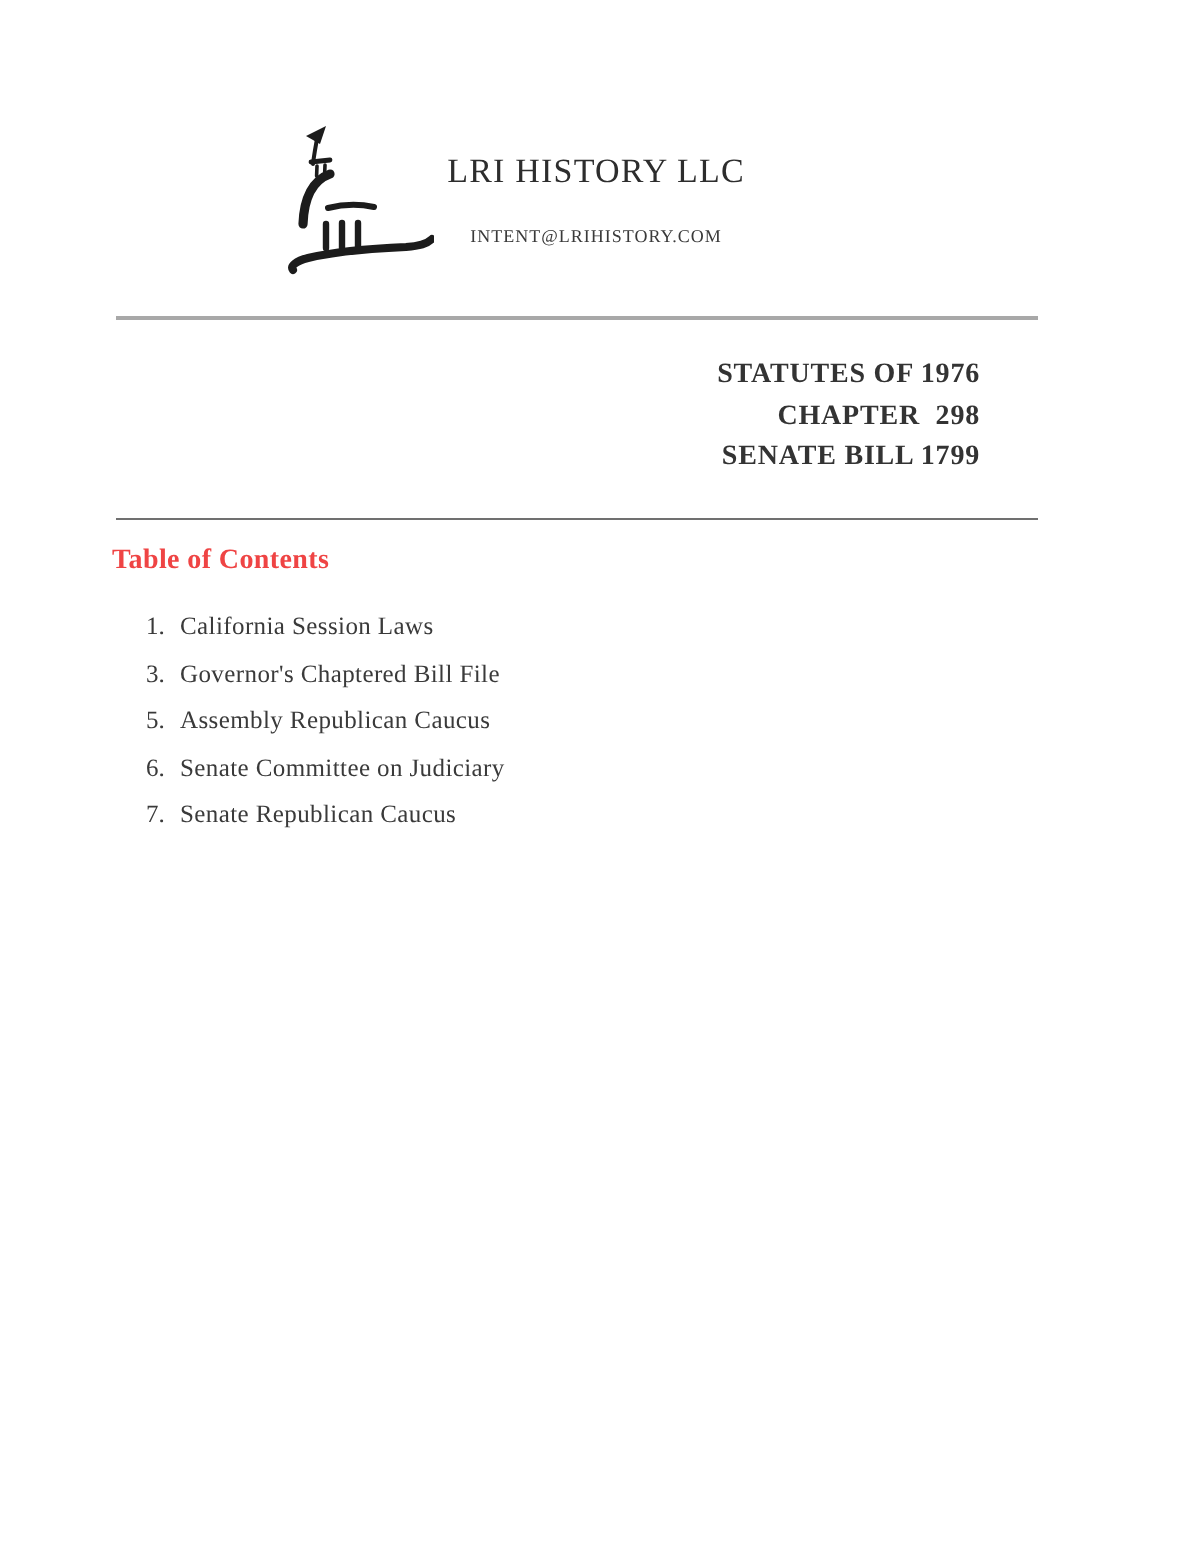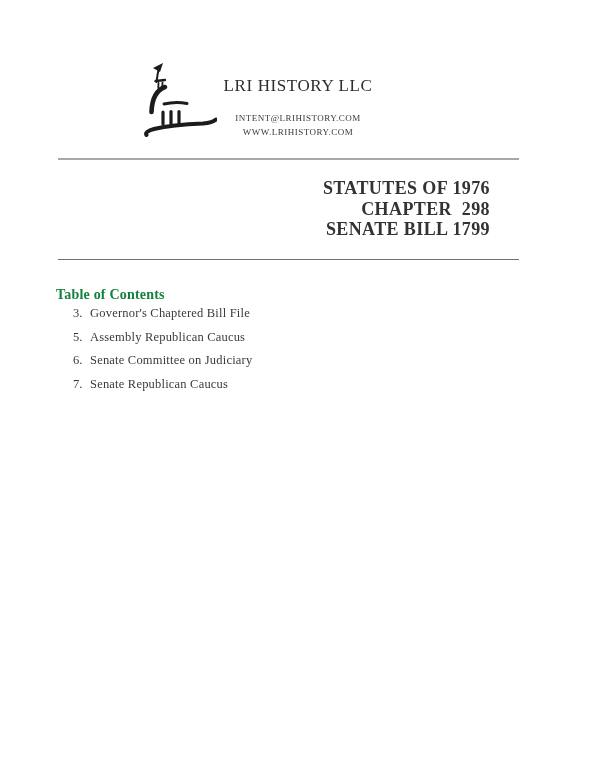--- a/index.html
+++ b/index.html
@@ -55,37 +55,36 @@
   .rule-bottom { top: 259px; border-top: 1px solid #707070; }
 
   
   .statutes {
     position: absolute;
     top: 178px;
     left: 58px;
     width: 432px;
     text-align: right;
     font-weight: bold;
-    font-size: 18px;
+    font-size: 14px;
     line-height: 20.5px;
     letter-spacing: 0.4px;
     color: #333333;
   }
   .statutes-line { white-space: pre; }
 
   
   .toc-title {
     position: absolute;
     top: 273px;
     left: 56px;
     font-size: 14px;
     font-weight: bold;
     letter-spacing: 0.2px;
-    color: #15803d;
-    margin-top: 14px;
+    color: #ef4444;
   }
   .toc-list {
     position: absolute;
     top: 307px;
     left: 73px;
   }
   .toc-item {
     font-size: 12.5px;
     line-height: 13px;
     margin-bottom: 10.5px;
@@ -122,36 +121,38 @@
       <path d="M36 49.5 L36 61.5" stroke-width="3.2"></path>
 
       <path d="M3.5 73 C2 71 5 68.5 11 67 C28 63 48 62 60 61.5 C67 61 70.5 60 73 57.5" stroke-width="4"></path>
     </svg>
   </div>
 
   <div class="letterhead-text">
     <div class="company-name">LRI HISTORY LLC</div>
     <div class="contact-block">
       <div class="contact-line">INTENT@LRIHISTORY.COM</div>
-      <div class="contact-line">WWW.LRIHISTORY.COM</div>
     </div>
   </div>
 
   <div class="rule rule-top"></div>
   <div class="rule rule-bottom"></div>
 
   <div class="statutes">
     <div class="statutes-line">STATUTES OF 1976</div>
     <div class="statutes-line">CHAPTER  298</div>
     <div class="statutes-line">SENATE BILL 1799</div>
   </div>
 
   <div class="toc-title">Table of Contents</div>
 
   <div class="toc-list">
+    <div class="toc-item">
+      <span class="toc-num">1.</span><span class="toc-label">California Session Laws</span>
+    </div>
     <div class="toc-item">
       <span class="toc-num">3.</span><span class="toc-label">Governor's Chaptered Bill File</span>
     </div>
     <div class="toc-item">
       <span class="toc-num">5.</span><span class="toc-label">Assembly Republican Caucus</span>
     </div>
     <div class="toc-item">
       <span class="toc-num">6.</span><span class="toc-label">Senate Committee on Judiciary</span>
     </div>
     <div class="toc-item">

